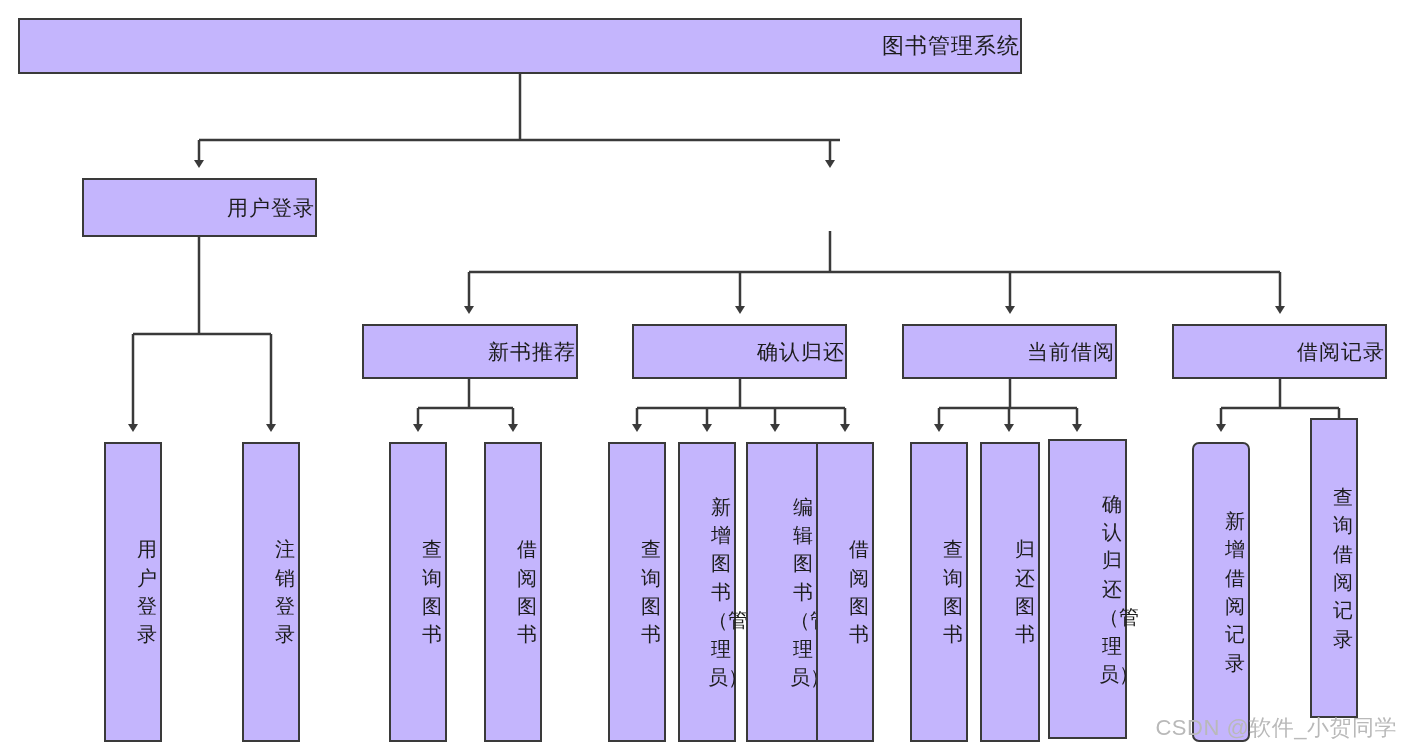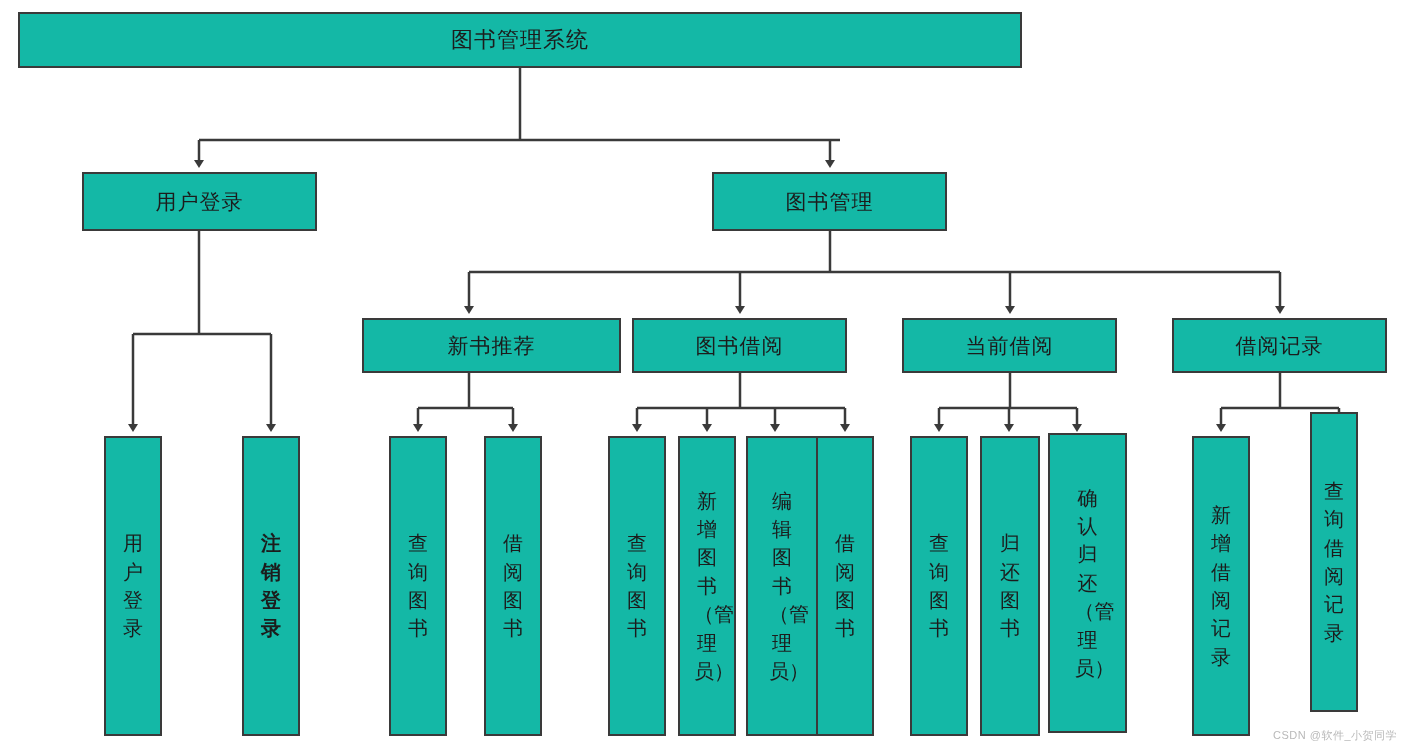--- a/index.html
+++ b/index.html
@@ -22,26 +22,27 @@
     left: 0;
     top: 0;
     width: 1405px;
     height: 747px;
     pointer-events: none;
   }
   .node {
     position: absolute;
     box-sizing: border-box;
     border: 2px solid #3a3a3a;
-    background: #14b8a6;
+    background: #c4b5fd;
     display: flex;
     align-items: center;
-    justify-content: center;
+    justify-content: flex-end;
     color: #1c1c1c;
     z-index: 2;
+    margin-top: 6px;
   }
   .node.h {
     font-size: 21px;
     letter-spacing: 1px;
     line-height: 1.2;
     white-space: nowrap;
   }
   .node.root {
     font-size: 22px;
   }
@@ -56,21 +57,21 @@
     display: block;
     width: 26px;
     word-break: break-all;
     white-space: normal;
     letter-spacing: 0px;
   }
   .watermark {
     position: absolute;
     right: 8px;
     bottom: 4px;
-    font-size: 11px;
+    font-size: 22px;
     color: #b9b9b9;
     white-space: nowrap;
     z-index: 3;
     letter-spacing: 0.5px;
   }
 </style>
 </head>
 <body>
 
 <div id="canvas">
@@ -125,41 +126,38 @@
     </g>
   </svg>
 
   <div class="node h root" style="left:18px; top:12px; width:1004px; height:56px;">
     <span>图书管理系统</span>
   </div>
 
   <div class="node h" style="left:82px; top:172px; width:235px; height:59px;">
     <span>用户登录</span>
   </div>
-  <div class="node h" style="left:712px; top:172px; width:235px; height:59px;">
-    <span>图书管理</span>
-  </div>
 
-  <div class="node h" style="left:362px; top:318px; width:259px; height:55px;">
+  <div class="node h" style="left:362px; top:318px; width:216px; height:55px;">
     <span>新书推荐</span>
   </div>
   <div class="node h" style="left:632px; top:318px; width:215px; height:55px;">
-    <span>图书借阅</span>
+    <span>确认归还</span>
   </div>
   <div class="node h" style="left:1172px; top:318px; width:215px; height:55px;">
     <span>借阅记录</span>
   </div>
   <div class="node h" style="left:902px; top:318px; width:215px; height:55px;">
     <span>当前借阅</span>
   </div>
 
   <div class="node v" style="left:104px; top:436px; width:58px; height:300px;">
     <span class="vtext">用户登录</span>
   </div>
-  <div class="node v" style="left:242px; top:436px; width:58px; height:300px;font-weight:bold;">
+  <div class="node v" style="left:242px; top:436px; width:58px; height:300px;">
     <span class="vtext">注销登录</span>
   </div>
 
   <div class="node v" style="left:389px; top:436px; width:58px; height:300px;">
     <span class="vtext">查询图书</span>
   </div>
   <div class="node v" style="left:484px; top:436px; width:58px; height:300px;">
     <span class="vtext">借阅图书</span>
   </div>
 
@@ -179,21 +177,21 @@
   <div class="node v" style="left:910px; top:436px; width:58px; height:300px;">
     <span class="vtext">查询图书</span>
   </div>
   <div class="node v" style="left:980px; top:436px; width:60px; height:300px;">
     <span class="vtext">归还图书</span>
   </div>
   <div class="node v" style="left:1048px; top:433px; width:79px; height:300px;">
     <span class="vtext">确认归还（管理员）</span>
   </div>
 
-  <div class="node v" style="left:1192px; top:436px; width:58px; height:300px;">
+  <div class="node v" style="left:1192px; top:436px; width:58px; height:300px;border-radius:7px;">
     <span class="vtext">新增借阅记录</span>
   </div>
   <div class="node v" style="left:1310px; top:412px; width:48px; height:300px;">
     <span class="vtext">查询借阅记录</span>
   </div>
 
   <div class="watermark">CSDN @软件_小贺同学</div>
 </div>
 
 </body></html>

